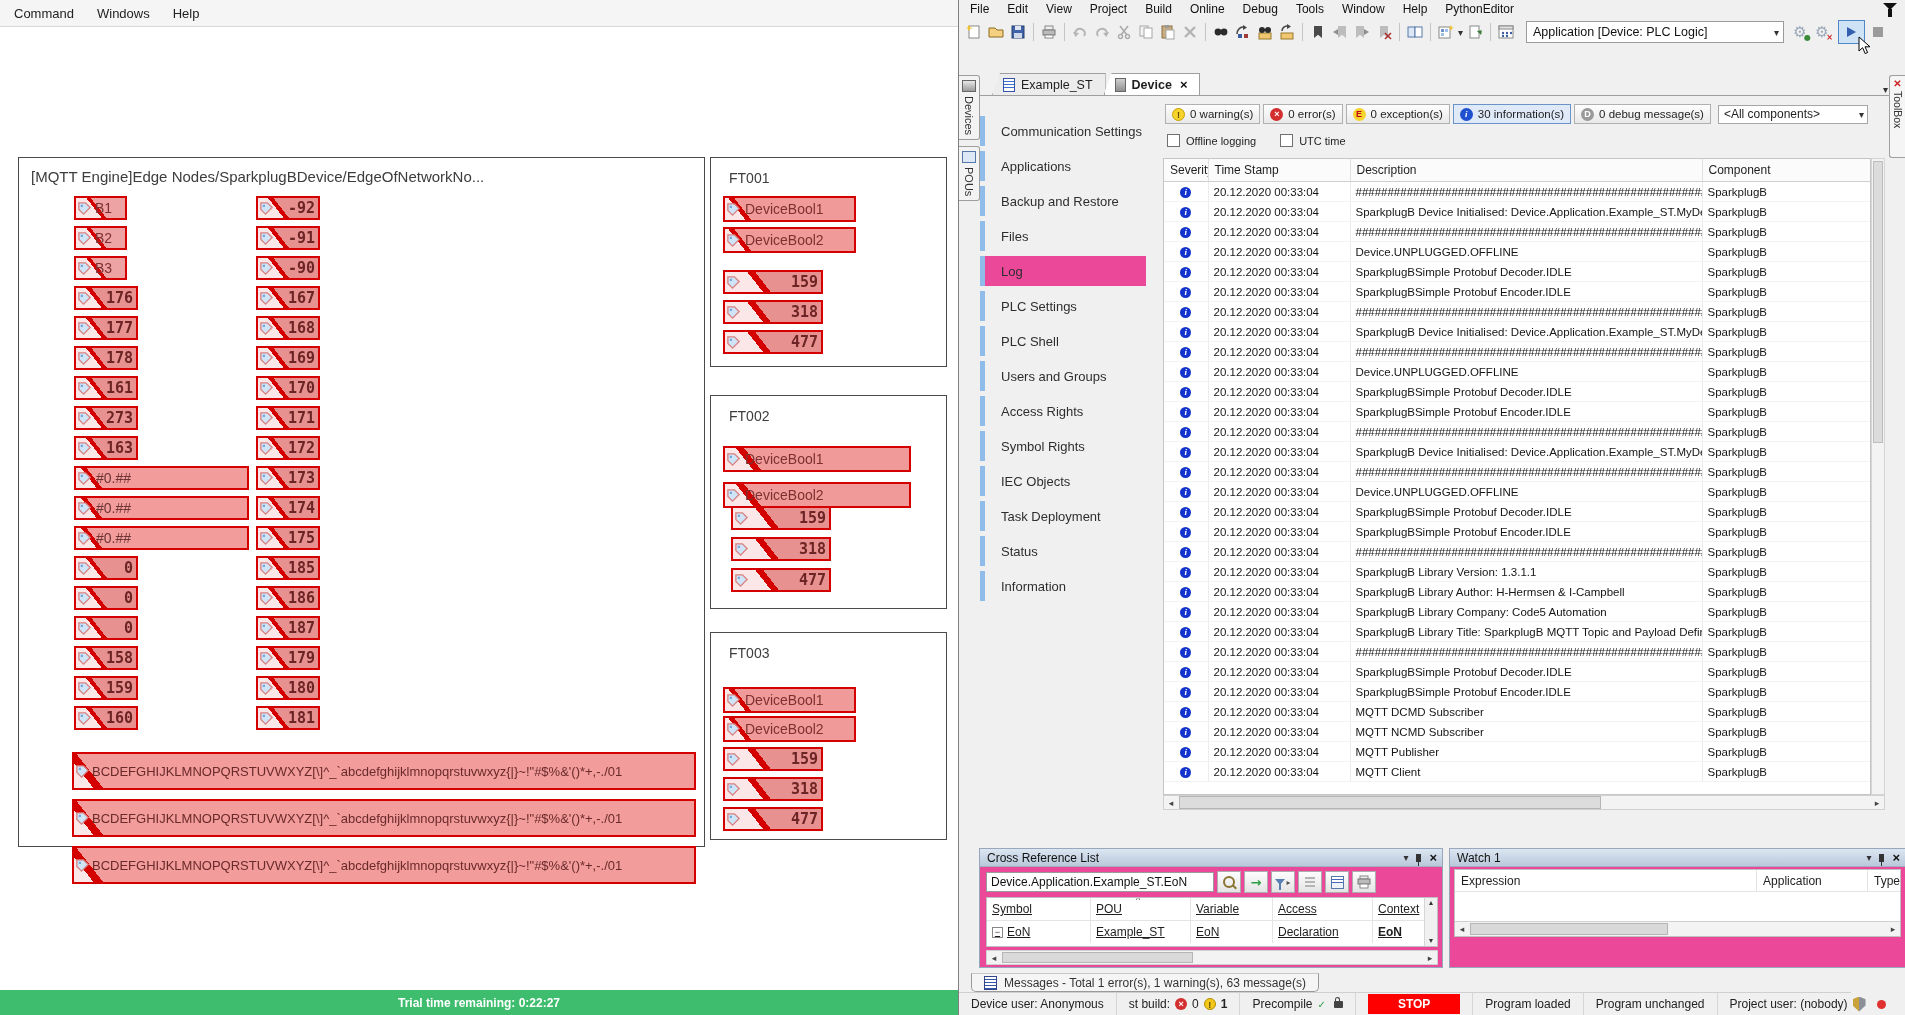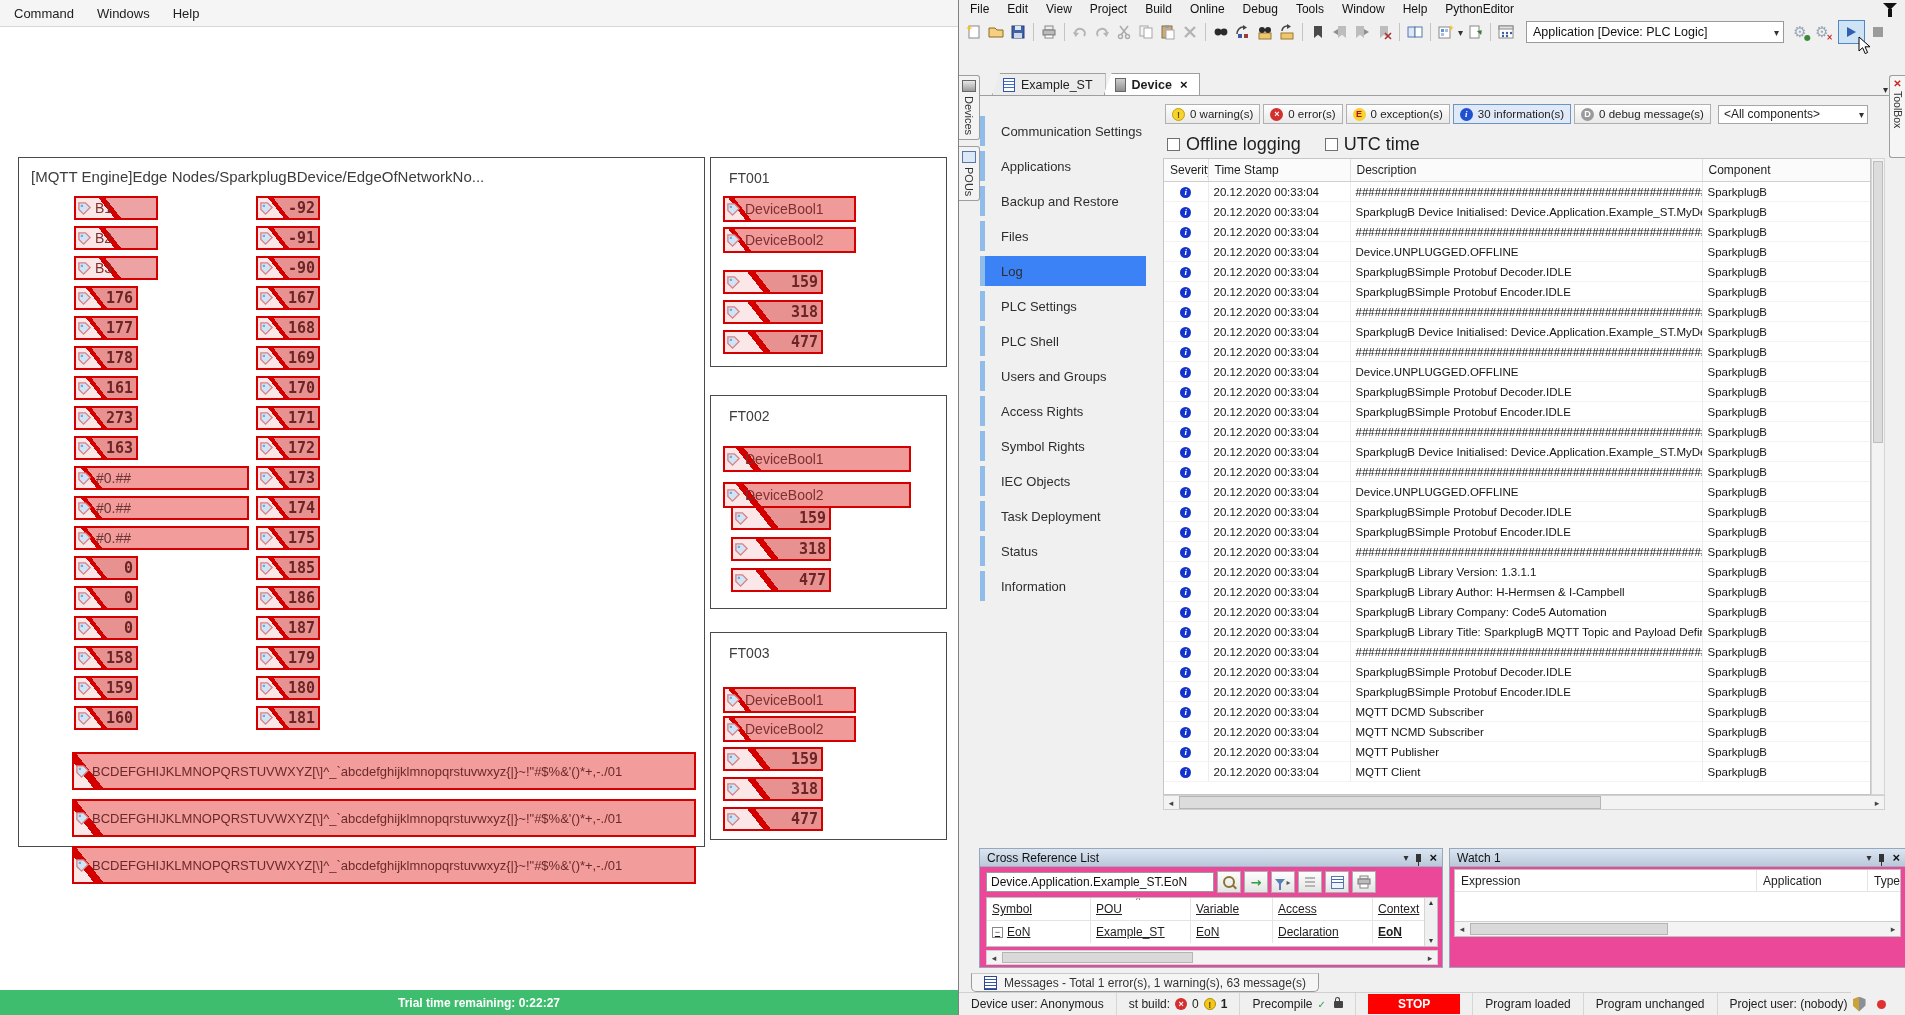--- a/index.html
+++ b/index.html
@@ -18,21 +18,21 @@
   #col1{left:55px;top:38px;}
   #col2{left:237px;top:38px;}
   #longcol{left:53px;top:594px;gap:9px;}
   .grp{display:contents;}
   .tag{position:relative;height:24px;box-sizing:border-box;border:2px solid #d40000;
     display:flex;align-items:center;color:#6d2424;overflow:hidden;}
   .tag .ticon{width:15px;height:15px;flex:0 0 15px;margin-left:1px;}
   .tag .tval{flex:1;text-align:right;font:bold 15px "DejaVu Sans Mono",monospace;
     padding-right:3px;line-height:1;white-space:nowrap;overflow:hidden;}
   .t-sm{width:64px;background:linear-gradient(52deg,#fbe7e7 34%,#d40000 34%,#d40000 41%,#e79191 41%);}
-  .t-lbl{width:84px;background:linear-gradient(52deg,#fbe7e7 40%,#d40000 40%,#d40000 47%,#eda3a3 47%);}
+  .t-lbl{width:53px;background:linear-gradient(52deg,#fbe7e7 40%,#d40000 40%,#d40000 47%,#eda3a3 47%);}
   .t-lbl .tval{text-align:left;font:14px "Liberation Sans",sans-serif;color:#7e3030;padding-left:3px;}
   .t-wide{width:175px;background:linear-gradient(52deg,#fbe7e7 11%,#d40000 11%,#d40000 14%,#f29c9c 14%);}
   .t-wide .tval{text-align:left;font:14px "Liberation Sans",sans-serif;color:#6d3434;padding-left:4px;}
   .t-long{width:624px;height:38px;background:linear-gradient(52deg,#fbe7e7 3%,#d40000 3%,#d40000 4.5%,#f29c9c 4.5%);}
   .t-long .tval{text-align:left;font:13px "Liberation Sans",sans-serif;color:#6b2a2a;padding-left:2px;}
   .t-bool{width:133px;height:26px;background:linear-gradient(52deg,#fbe7e7 14%,#d40000 14%,#d40000 18%,#f09a9a 18%);}
   .t-bool .tval{text-align:left;font:14px "Liberation Sans",sans-serif;color:#7e3030;padding-left:4px;}
   .t-val{width:100px;background:linear-gradient(52deg,#fbe7e7 34%,#d40000 34%,#d40000 41%,#e79191 41%);}
   #ft-stack{display:contents;}
   .ft-panel{position:absolute;left:710px;width:235px;border:1px solid #4a4a4a;background:#fff;}
@@ -94,21 +94,21 @@
   .toolbox-tab{position:absolute;right:0;top:75px;width:15px;height:78px;border:1px solid #9e9e9e;
     border-right:none;background:#f5f5f5;border-radius:3px 0 0 3px;display:flex;flex-direction:column;
     align-items:center;padding-top:3px;gap:2px;}
   .toolbox-x{color:#cc2222;font-weight:bold;font-size:10px;line-height:10px;}
   .toolbox-tab .vtext{writing-mode:vertical-rl;font-size:10.5px;color:#333;}
 
   
   .devnav{position:absolute;left:21px;top:116px;width:166px;}
   .nav-item{height:30px;margin-bottom:5px;display:flex;align-items:center;padding-left:16px;
     font-size:13px;color:#2e2e2e;border-left:5px solid #8fbce8;background:transparent;}
-  .nav-item[data-state="selected"]{background:#3b82f6;}
+  .nav-item[data-state="selected"]{background:#ec4899;}
 
   
   .logpane{position:absolute;left:204px;top:96px;width:728px;height:716px;}
   .log-filterbar{position:absolute;left:2px;top:7px;height:22px;display:flex;gap:3px;align-items:center;width:100%;}
   .fbtn{height:20px;border:1px solid #b0b0b0;background:linear-gradient(#fefefe,#e9e9e9);
     display:flex;align-items:center;gap:5px;padding:0 6px;font-size:11.5px;box-sizing:border-box;white-space:nowrap;}
   .fbtn[data-state="active"]{border-color:#6a93c8;background:#dfe9f8;}
   .fico{width:13px;height:13px;border-radius:50%;text-align:center;
     font:bold 9px/13px "Liberation Sans",sans-serif;color:#fff;flex:0 0 13px;}
   .fico[data-kind="warning"]{background:#f6d32d;border:1px solid #c79f00;box-sizing:border-box;color:#5f4a00;}
@@ -117,21 +117,21 @@
   .fico[data-kind="error"]::after{content:"×";}
   .fico[data-kind="exception"]{background:#f6d32d;color:#c00016;}
   .fico[data-kind="exception"]::after{content:"E";}
   .fico[data-kind="info"]{background:#1e50d0;font-style:italic;font-family:"Liberation Serif",serif;}
   .fico[data-kind="info"]::after{content:"i";}
   .fico[data-kind="debug"]{background:#9a9a9a;}
   .fico[data-kind="debug"]::after{content:"D";}
   .comp-combo{width:150px;height:19px;background:#fff;border:1px solid #a6a6a6;font-size:12px;
     display:flex;align-items:center;padding-left:5px;margin-left:4px;box-sizing:border-box;}
   .comp-combo .caret{margin-left:auto;padding-right:3px;}
-  .log-checks{position:absolute;left:4px;top:38px;display:flex;gap:24px;align-items:center;font-size:18px;}
+  .log-checks{position:absolute;left:4px;top:38px;display:flex;gap:24px;align-items:center;font-size:11px;}
   .check{display:flex;align-items:center;}
   .cbx{width:13px;height:13px;border:1px solid #707070;background:#fff;margin-right:6px;box-sizing:border-box;}
   .log-table-wrap{position:absolute;left:0;top:62px;width:708px;height:637px;background:#fff;
     border:1px solid #c6c6c6;box-sizing:border-box;overflow:hidden;}
   table.logtbl{border-collapse:collapse;table-layout:fixed;width:706px;}
   .logtbl th{height:22px;font-weight:normal;font-size:12px;text-align:left;padding:0 6px;
     border-right:1px solid #e0e0e0;border-bottom:1px solid #cfcfcf;background:#fbfbfb;white-space:nowrap;overflow:hidden;}
   .logtbl td{height:19px;font-size:11.5px;padding:0 5px;border-right:1px solid #ececec;
     border-bottom:1px solid #f3f3f3;white-space:nowrap;overflow:hidden;color:#151515;}
   .logtbl td.sev{text-align:center;}

